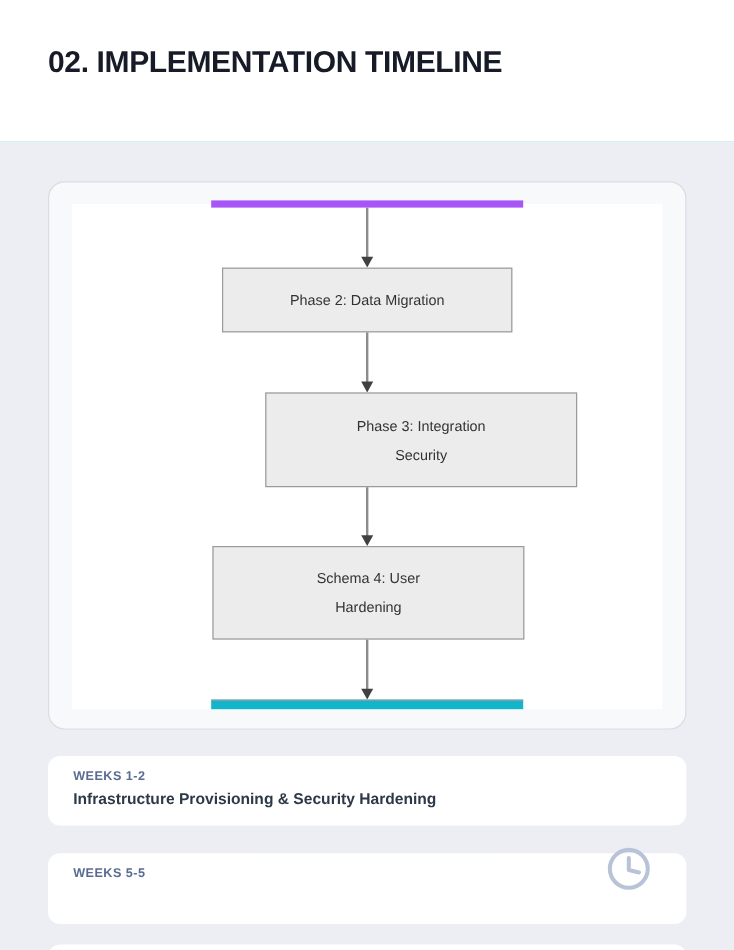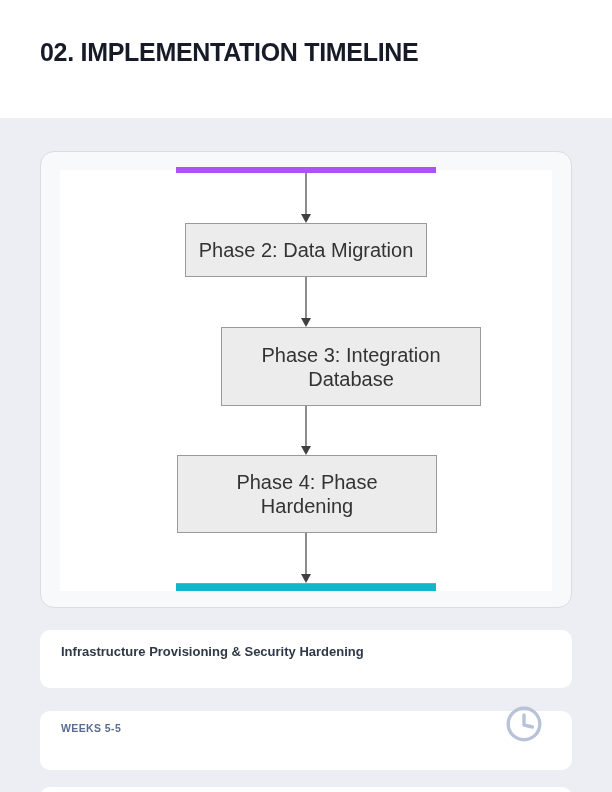--- a/index.html
+++ b/index.html
@@ -54,21 +54,21 @@
     border-left:5.5px solid transparent;
     border-right:5.5px solid transparent;
     border-top:9px solid #404040;
   }
   .phase-node {
     position:absolute; box-sizing:border-box;
     background:#ececec; border:1px solid #9a9a9a;
     display:flex; flex-direction:column;
     align-items:center; justify-content:center;
     text-align:center;
-    font-size:20px; line-height:24px; color:#333333;
+    font-size:12px; line-height:24px; color:#333333;
   }
   .node-p2 { left:125px; top:53px;  width:242px; height:54px; }
   .node-p3 { left:117px; top:157px; width:260px; height:79px;margin-left:44px; }
   .node-p4 { left:117px; top:285px; width:260px; height:78px; }
   .stem-1 { top:3px;   height:42px; }
   .stem-2 { top:107px; height:42px; }
   .stem-3 { top:236px; height:41px; }
   .stem-4 { top:363px; height:42px; }
   .head-1 { top:44px; }
   .head-2 { top:148px; }
@@ -117,40 +117,41 @@
 
       <div class="phase-node node-p2">
         <span>Phase 2: Data Migration</span>
       </div>
 
       <div class="arrow-stem stem-2"></div>
       <div class="arrowhead head-2"></div>
 
       <div class="phase-node node-p3">
         <span>Phase 3: Integration</span>
-        <span>Database</span>
+        <span>Security</span>
       </div>
 
       <div class="arrow-stem stem-3"></div>
       <div class="arrowhead head-3"></div>
 
       <div class="phase-node node-p4">
-        <span>Phase 4: Phase</span>
+        <span>Schema 4: User</span>
         <span>Hardening</span>
       </div>
 
       <div class="arrow-stem stem-4"></div>
       <div class="arrowhead head-4"></div>
 
       <div class="clipped-node bottom-node"></div>
 
     </div>
   </div>
 
   <div class="week-item item-1">
+    <div class="weeks-label">WEEKS 1-2</div>
     <div class="item-title">Infrastructure Provisioning &amp; Security Hardening</div>
   </div>
 
   <div class="week-item item-2">
     <div class="weeks-label">WEEKS 5-5</div>
   </div>
 
   <svg class="clock-icon" viewBox="0 0 36 36" fill="none" xmlns="http://www.w3.org/2000/svg">
     <circle cx="18" cy="18" r="15.8" stroke="#b9c3d8" stroke-width="3.4"></circle>
     <polyline points="18,9 18,19 26.5,21" stroke="#b9c3d8" stroke-width="3.4" stroke-linecap="round" stroke-linejoin="round"></polyline>

